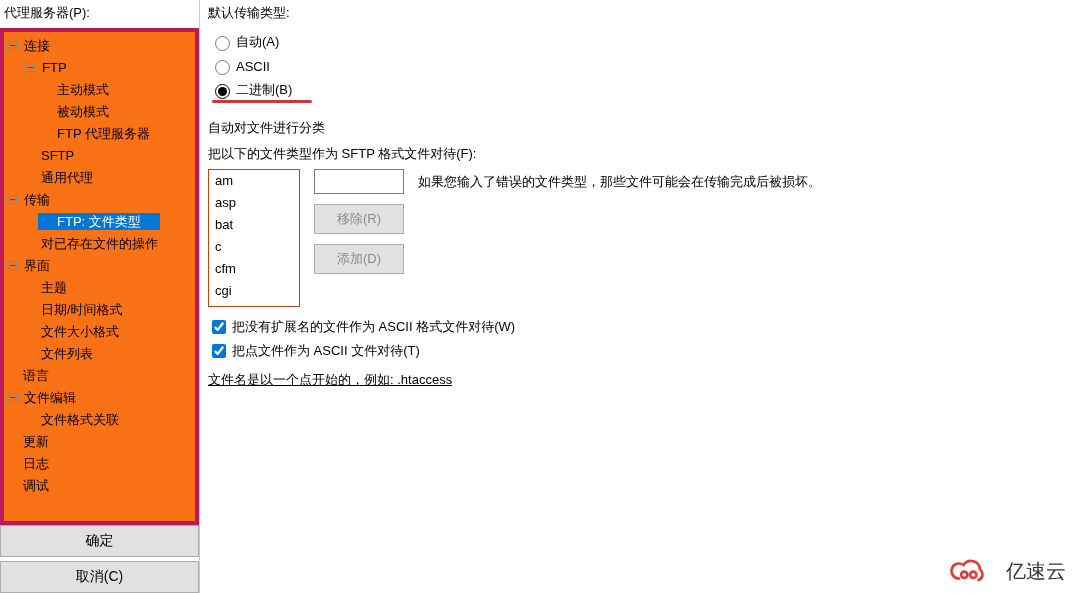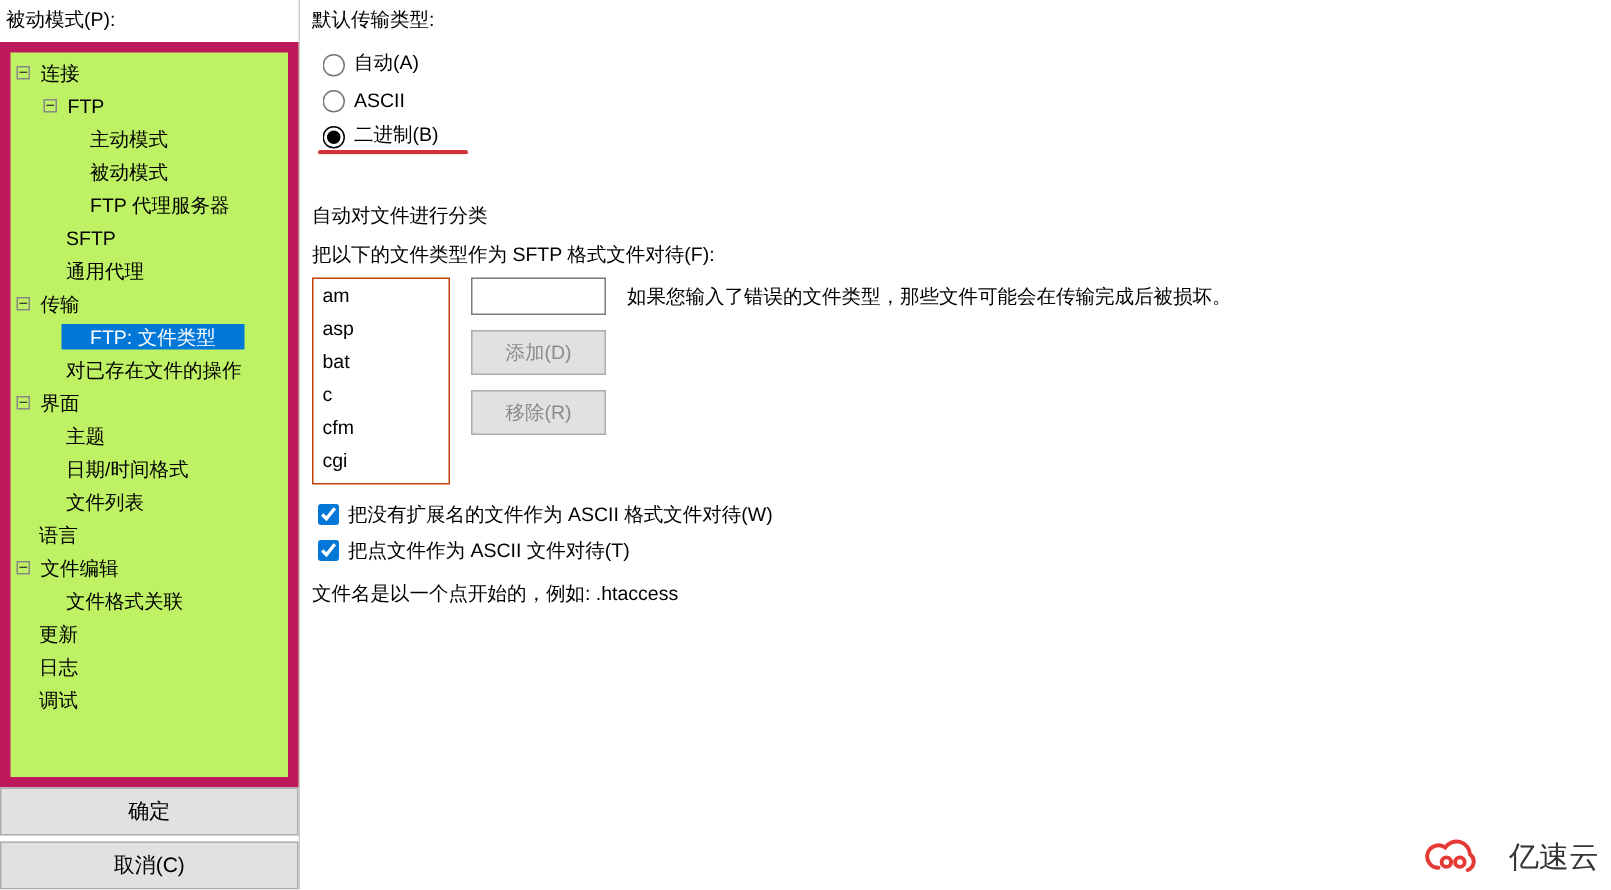--- a/index.html
+++ b/index.html
@@ -23,24 +23,24 @@
     height: 100%;
     display: flex;
     flex-direction: column;
     border-right: 1px solid #ccc;
   }
   .select-page-label {
     padding: 4px 4px 6px 4px;
   }
   .tree-wrap {
     flex: 1;
-    border: 7px solid #be185d;
+    border: 4px solid #be185d;
     margin: 0 0 0 0;
     overflow: auto;
-    background: #bef264;
+    background: #f97316;
     padding: 2px 0;
   }
   .tree .node {
     white-space: nowrap;
     line-height: 22px;
     height: 22px;
     cursor: default;
     user-select: none;
   }
   .tree .node .box {
@@ -101,21 +101,21 @@
     margin-right: 6px;
   }
   .underline-red {
     border-bottom: 3px solid #d13438;
     width: 100px;
     margin-top: -2px;
     margin-left: 4px;
     border-radius: 2px;
     height: 0;
   }
-  .group2 { margin-top: 32px; }
+  .group2 { margin-top: 16px; }
   .row-f {
     display: flex;
     gap: 14px;
     margin-top: 6px;
     align-items: flex-start;
   }
   .listbox {
     border: 1px solid #c2410c;
     width: 92px;
     height: 138px;
@@ -158,56 +158,58 @@
     height: 24px;
     margin-top: 8px;
   }
   .chk-row input[type=checkbox] {
     width: 14px; height: 14px;
     margin-right: 6px;
     accent-color: #0178d7;
   }
   .note {
     margin-top: 8px;
+    text-decoration: underline;
   }
   .logo {
     position: absolute;
     right: 8px;
     bottom: 8px;
     display: flex;
     align-items: center;
     gap: 20px;
     color: #333;
     font-size: 20px;
     font-weight: 500;
   }
   .logo svg { width: 36px; height: 28px; }
 </style>
 </head>
 <body>
 
 <div class="layout">
   <div class="left-pane">
-    <div class="select-page-label">被动模式(P):</div>
+    <div class="select-page-label">代理服务器(P):</div>
 
     <div class="tree-wrap">
       <div class="tree">
         <div class="node"><span class="line-pad" style="width:4px"></span><span class="box">−</span><span class="label">连接</span></div>
         <div class="node"><span class="line-pad" style="width:22px"></span><span class="box">−</span><span class="label">FTP</span></div>
         <div class="node"><span class="line-pad" style="width:50px"></span><span class="label">主动模式</span></div>
         <div class="node"><span class="line-pad" style="width:50px"></span><span class="label">被动模式</span></div>
         <div class="node"><span class="line-pad" style="width:50px"></span><span class="label">FTP 代理服务器</span></div>
         <div class="node"><span class="line-pad" style="width:34px"></span><span class="label">SFTP</span></div>
         <div class="node"><span class="line-pad" style="width:34px"></span><span class="label">通用代理</span></div>
         <div class="node"><span class="line-pad" style="width:4px"></span><span class="box">−</span><span class="label">传输</span></div>
         <div class="node selected"><span class="line-pad" style="width:34px"></span><span class="label">FTP: 文件类型</span></div>
         <div class="node"><span class="line-pad" style="width:34px"></span><span class="label">对已存在文件的操作</span></div>
         <div class="node"><span class="line-pad" style="width:4px"></span><span class="box">−</span><span class="label">界面</span></div>
         <div class="node"><span class="line-pad" style="width:34px"></span><span class="label">主题</span></div>
         <div class="node"><span class="line-pad" style="width:34px"></span><span class="label">日期/时间格式</span></div>
+        <div class="node"><span class="line-pad" style="width:34px"></span><span class="label">文件大小格式</span></div>
         <div class="node"><span class="line-pad" style="width:34px"></span><span class="label">文件列表</span></div>
         <div class="node"><span class="line-pad" style="width:16px"></span><span class="label">语言</span></div>
         <div class="node"><span class="line-pad" style="width:4px"></span><span class="box">−</span><span class="label">文件编辑</span></div>
         <div class="node"><span class="line-pad" style="width:34px"></span><span class="label">文件格式关联</span></div>
         <div class="node"><span class="line-pad" style="width:16px"></span><span class="label">更新</span></div>
         <div class="node"><span class="line-pad" style="width:16px"></span><span class="label">日志</span></div>
         <div class="node"><span class="line-pad" style="width:16px"></span><span class="label">调试</span></div>
       </div>
     </div>
 
@@ -242,22 +244,22 @@
         <div class="listbox">
           <div class="item">am</div>
           <div class="item">asp</div>
           <div class="item">bat</div>
           <div class="item">c</div>
           <div class="item">cfm</div>
           <div class="item">cgi</div>
         </div>
         <div class="add-col">
           <input type="text" style="">
+          <button disabled="">移除(R)</button>
           <button disabled="">添加(D)</button>
-          <button disabled="">移除(R)</button>
         </div>
         <div class="hint">如果您输入了错误的文件类型，那些文件可能会在传输完成后被损坏。</div>
       </div>
 
       <div class="chk-row">
         <input type="checkbox" checked="" style="">
         <span>把没有扩展名的文件作为 ASCII 格式文件对待(W)</span>
       </div>
       <div class="chk-row" style="margin-top:0">
         <input type="checkbox" checked="" style="">

